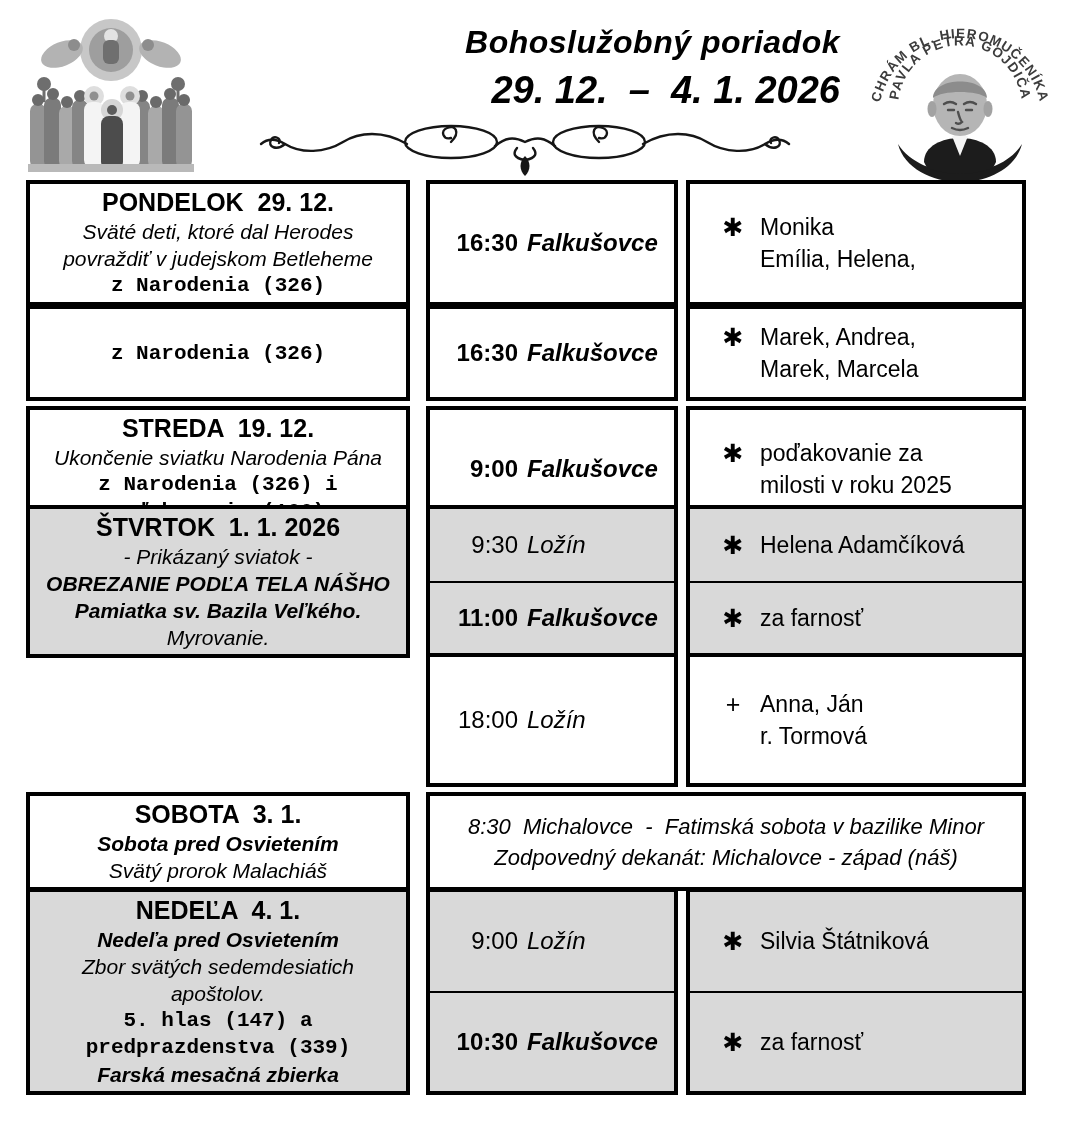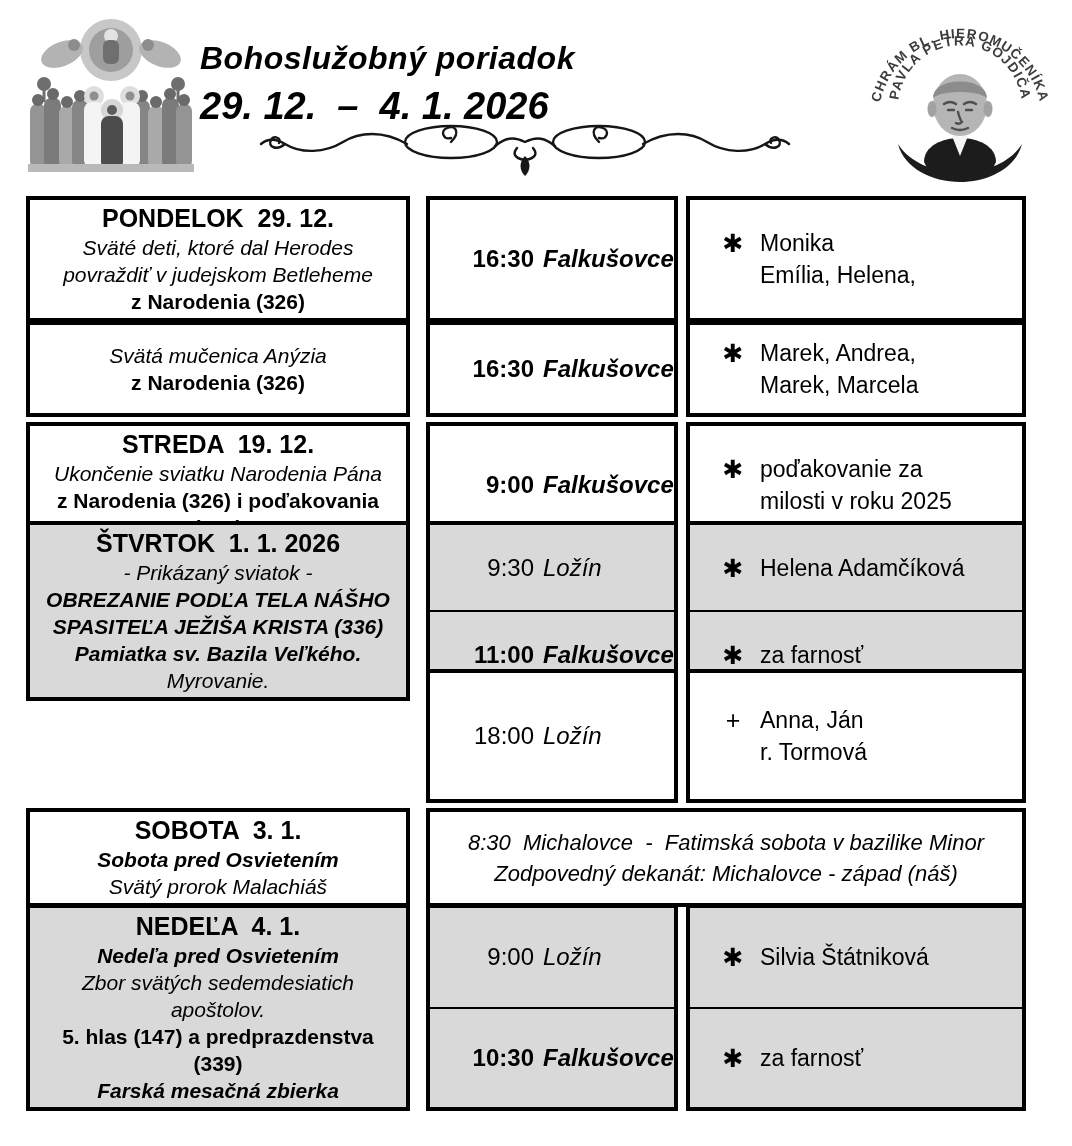--- a/index.html
+++ b/index.html
@@ -2,51 +2,51 @@
 <html><head>
 <meta charset="utf-8">
 <style>
   html,body{margin:0;padding:0;background:#ffffff;}
   body{
     width:1072px;height:1146px;position:relative;overflow:hidden;
     font-family:"Liberation Sans","DejaVu Sans",sans-serif;color:#000;
   }
   
   #left-icon{position:absolute;left:26px;top:12px;width:170px;height:164px;}
-  #title-block{position:absolute;left:200px;top:40px;width:640px;text-align:left;}
+  #title-block{position:absolute;left:200px;top:24px;width:640px;text-align:right;}
   #main-title{font-size:32px;font-weight:bold;font-style:italic;letter-spacing:.5px;white-space:pre-wrap;}
   #date-range{font-size:38px;font-weight:bold;font-style:italic;margin-top:8px;white-space:pre-wrap;}
   #flourish{position:absolute;left:255px;top:112px;width:540px;height:66px;}
   #logo{position:absolute;left:860px;top:6px;width:200px;height:182px;}
   #logo text{font-size:13.5px;font-weight:bold;letter-spacing:1.2px;fill:#3c3c3c;}
   
-  #schedule{position:absolute;left:26px;top:196px;display:flex;flex-direction:column;gap:5px;}
+  #schedule{position:absolute;left:26px;top:180px;display:flex;flex-direction:column;gap:5px;}
   .row{display:grid;grid-template-columns:384px 16px 252px 8px 340px;}
   #schedule .row:nth-child(1){height:120px;}
   #schedule .row:nth-child(2){height:96px;}
   #schedule .row:nth-child(3){height:94px;}
   #schedule .row:nth-child(4){height:143px;}
   #schedule .row:nth-child(5){height:134px;}
   #schedule .row:nth-child(6){height:91px;}
   #schedule .row:nth-child(7){height:172px;}
   .cell{border:4px solid #000;background:#fff;box-sizing:border-box;}
   .hl{background:#d9d9d9;}
   .day{grid-column:1;display:flex;flex-direction:column;justify-content:center;
        text-align:center;padding:3px 8px;}
   .line{white-space:pre-wrap;font-size:21px;line-height:27px;}
   .line.title{font-size:25px;font-weight:bold;line-height:31px;}
-  .line.bold{font-weight:bold;}
+  .line.bold{font-weight:bold;font-family:Liberation Mono, monospace;}
   .line.italic{font-style:italic;}
   .line.bolditalic{font-weight:bold;font-style:italic;}
   .stack{display:flex;flex-direction:column;}
   .tcol{grid-column:3;}
   .icol{grid-column:5;}
   .svc{flex:1;display:flex;align-items:center;}
   .divline{border-bottom:2px solid #000;}
-  .time-row{padding-left:34px;}
+  .time-row{padding-left:18px;}
   .time{display:inline-block;width:70px;text-align:right;font-size:24px;}
   .place{margin-left:9px;font-size:24px;font-style:italic;}
   .b{font-weight:bold;}
   .int-row{padding-left:16px;}
   .int-wrap{display:flex;align-items:flex-start;}
   .sym{width:54px;text-align:center;font-size:25px;line-height:32px;flex:0 0 54px;}
   .int-line{font-size:23px;line-height:32px;white-space:pre-wrap;}
   .note{grid-column:3 / 6;display:flex;flex-direction:column;justify-content:center;
         text-align:center;font-style:italic;}
   .note-line{font-size:22px;line-height:31px;white-space:pre-wrap;}
@@ -180,21 +180,20 @@
             <div class="int-lines">
               <div class="int-line">Monika</div>
               <div class="int-line">Emília, Helena,</div>
             </div>
           </div>
         </div>
       </div>
     </div>
     <div class="row">
       <div class="cell day">
-        <div class="line italic">Svätá mučenica Anýzia</div>
         <div class="line bold">z Narodenia (326)</div>
       </div>
       <div class="cell stack tcol">
         <div class="svc time-row">
           <div class="time b">16:30</div>
           <div class="place b">Falkušovce</div>
         </div>
       </div>
       <div class="cell stack icol">
         <div class="svc int-row">
@@ -230,21 +229,20 @@
             </div>
           </div>
         </div>
       </div>
     </div>
     <div class="row">
       <div class="cell day hl">
         <div class="line title">ŠTVRTOK  1. 1. 2026</div>
         <div class="line italic">- Prikázaný sviatok -</div>
         <div class="line bolditalic">OBREZANIE PODĽA TELA NÁŠHO</div>
-        <div class="line bolditalic">SPASITEĽA JEŽIŠA KRISTA (336)</div>
         <div class="line bolditalic">Pamiatka sv. Bazila Veľkého.</div>
         <div class="line italic">Myrovanie.</div>
       </div>
       <div class="cell stack tcol hl">
         <div class="svc time-row divline">
           <div class="time">9:30</div>
           <div class="place">Ložín</div>
         </div>
         <div class="svc time-row">
           <div class="time b">11:00</div>

